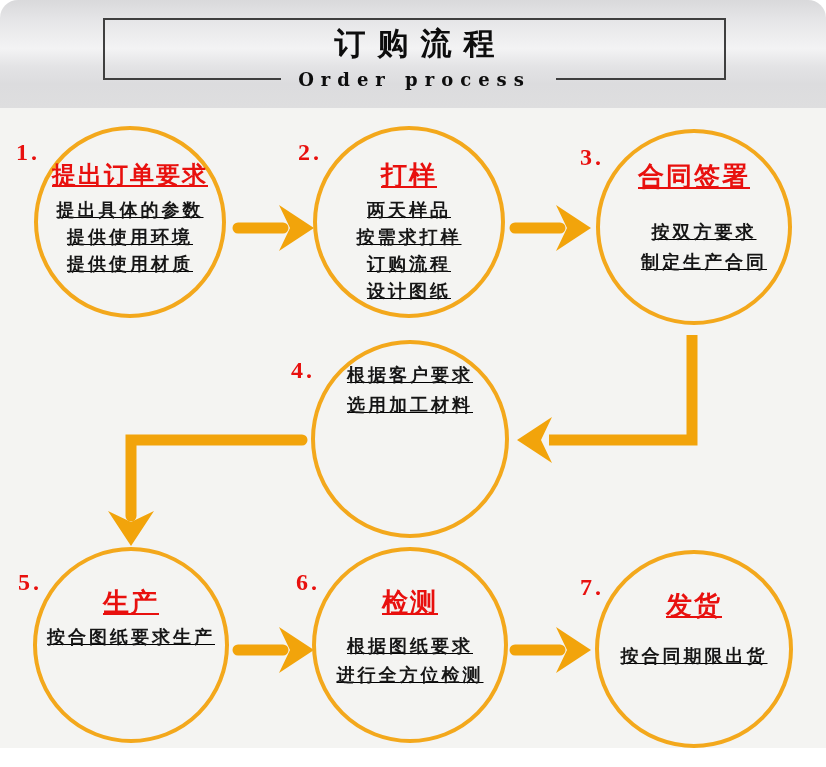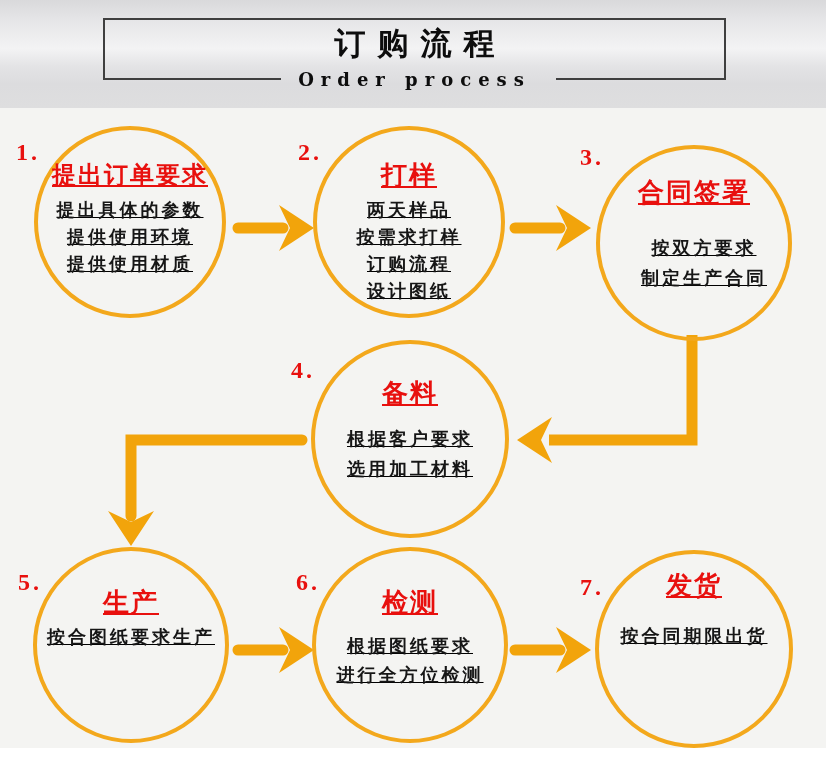--- a/index.html
+++ b/index.html
@@ -1,17 +1,17 @@
 <!DOCTYPE html>
 <html><head>
 <meta charset="utf-8">
 <style>
   html,body{margin:0;padding:0;}
   body{font-family:"DejaVu Sans","Liberation Sans",sans-serif;background:#ffffff;}
-  .page{position:relative;width:826px;height:767px;background:#ffffff;overflow:hidden;}
+  .page{position:relative;width:826px;height:767px;background:#ffffff;overflow:hidden;border-radius:18px;}
   .band-top{position:absolute;left:0;top:0;width:826px;height:108px;
     background:linear-gradient(180deg,#d9d9db 0%,#e5e5e7 18%,#f3f3f4 45%,#e3e3e5 62%,#dcdcde 78%,#dededf 100%);}
   .band-main{position:absolute;left:0;top:108px;width:826px;height:640px;background:#f4f4f2;}
 
   
   .header-box{position:absolute;left:103px;top:18px;width:619px;height:58px;
     border:2px solid #3f3f3f;border-bottom:none;box-sizing:content-box;}
   .header-title{margin-top:5px;text-align:center;font-size:31px;font-weight:bold;
     letter-spacing:12px;padding-left:12px;color:#0d0d0d;line-height:36px;}
   .bseg{position:absolute;height:2px;background:#3f3f3f;bottom:-2px;}
@@ -32,37 +32,37 @@
   .step-body{text-align:center;text-decoration:underline;}
   .step-line{color:#161616;font-weight:bold;font-size:18px;letter-spacing:3px;
     line-height:27px;text-align:center;white-space:nowrap;}
 
   .c1{left:34px;top:126px;width:192px;height:192px;}
   .c1 .step-title{padding-top:30px;font-size:24px;}
   .c1 .step-body{margin-top:6px;}
   .c2{left:313px;top:126px;width:192px;height:192px;}
   .c2 .step-title{padding-top:30px;}
   .c2 .step-body{margin-top:6px;}
-  .c3{left:596px;top:145px;width:196px;height:196px;}
+  .c3{left:596px;top:129px;width:196px;height:196px;}
   .c3 .step-title{padding-top:28px;}
   .c3 .step-body{margin-top:26px;}
   .c3 .step-line{line-height:30px;margin-left:20px;}
   .c4{left:311px;top:340px;width:198px;height:198px;}
   .c4 .step-title{padding-top:34px;}
   .c4 .step-body{margin-top:16px;}
   .c4 .step-line{line-height:30px;}
   .c5{left:33px;top:547px;width:196px;height:196px;}
   .c5 .step-title{padding-top:36px;}
   .c5 .step-body{margin-top:6px;}
   .c6{left:312px;top:547px;width:196px;height:196px;}
   .c6 .step-title{padding-top:36px;}
   .c6 .step-body{margin-top:14px;}
   .c6 .step-line{line-height:29px;}
   .c7{left:595px;top:550px;width:198px;height:198px;}
-  .c7 .step-title{padding-top:16px;}
+  .c7 .step-title{padding-top:36px;}
   .c7 .step-body{margin-top:22px;}
 
   
   .stepnum{position:absolute;color:#e8100e;font-weight:bold;font-size:24px;
     font-family:"Liberation Serif","DejaVu Serif",serif;letter-spacing:3px;}
   .n1{left:16px;top:139px;}
   .n2{left:298px;top:139px;}
   .n3{left:580px;top:144px;}
   .n4{left:291px;top:357px;}
   .n5{left:18px;top:569px;}
@@ -147,21 +147,20 @@
 
   <div class="circle c3">
     <div class="step-title">合同签署</div>
     <div class="step-body">
       <div class="step-line">按双方要求</div>
       <div class="step-line">制定生产合同</div>
     </div>
   </div>
 
   <div class="circle c4">
-    <div class="step-title">备料</div>
     <div class="step-body">
       <div class="step-line">根据客户要求</div>
       <div class="step-line">选用加工材料</div>
     </div>
   </div>
 
   <div class="circle c5">
     <div class="step-title">生产</div>
     <div class="step-body">
       <div class="step-line">按合图纸要求生产</div>

